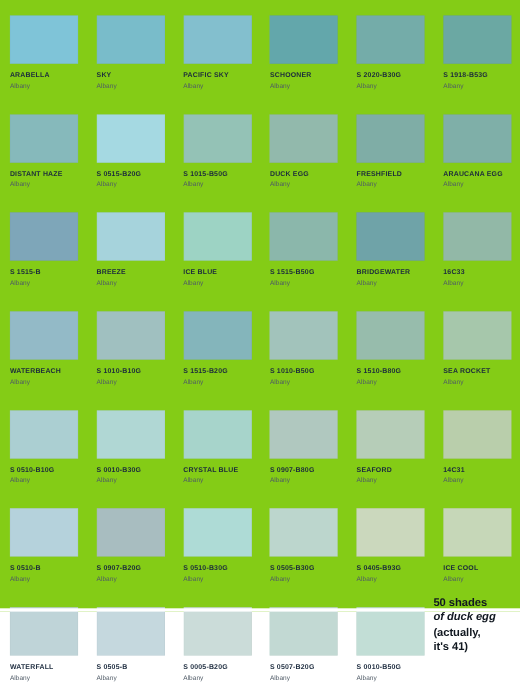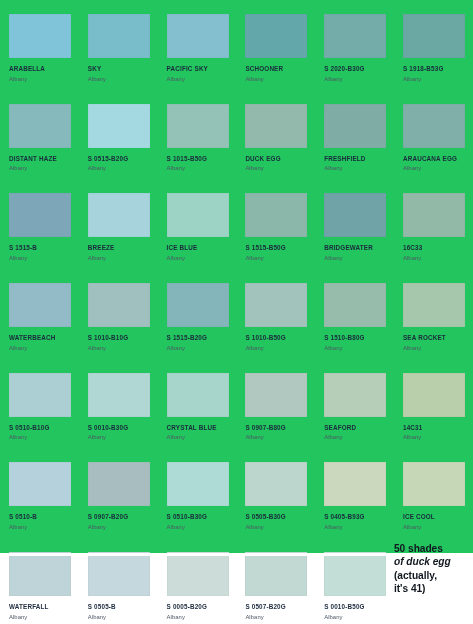--- a/index.html
+++ b/index.html
@@ -12,21 +12,21 @@
     width: 473px;
     height: 624px;
     overflow: hidden;
     font-family: "Liberation Sans", sans-serif;
     -webkit-font-smoothing: antialiased;
   }
   #palette-page {
     position: relative;
     width: 473px;
     height: 556px;
-    background: #22c55e;
+    background: #84cc16;
     box-sizing: border-box;
   }
   .swatch-grid {
     position: absolute;
     left: 0;
     top: 0;
     width: 473px;
     display: grid;
     grid-template-columns: repeat(6, 78.8px);
     grid-auto-rows: 89.7px;

